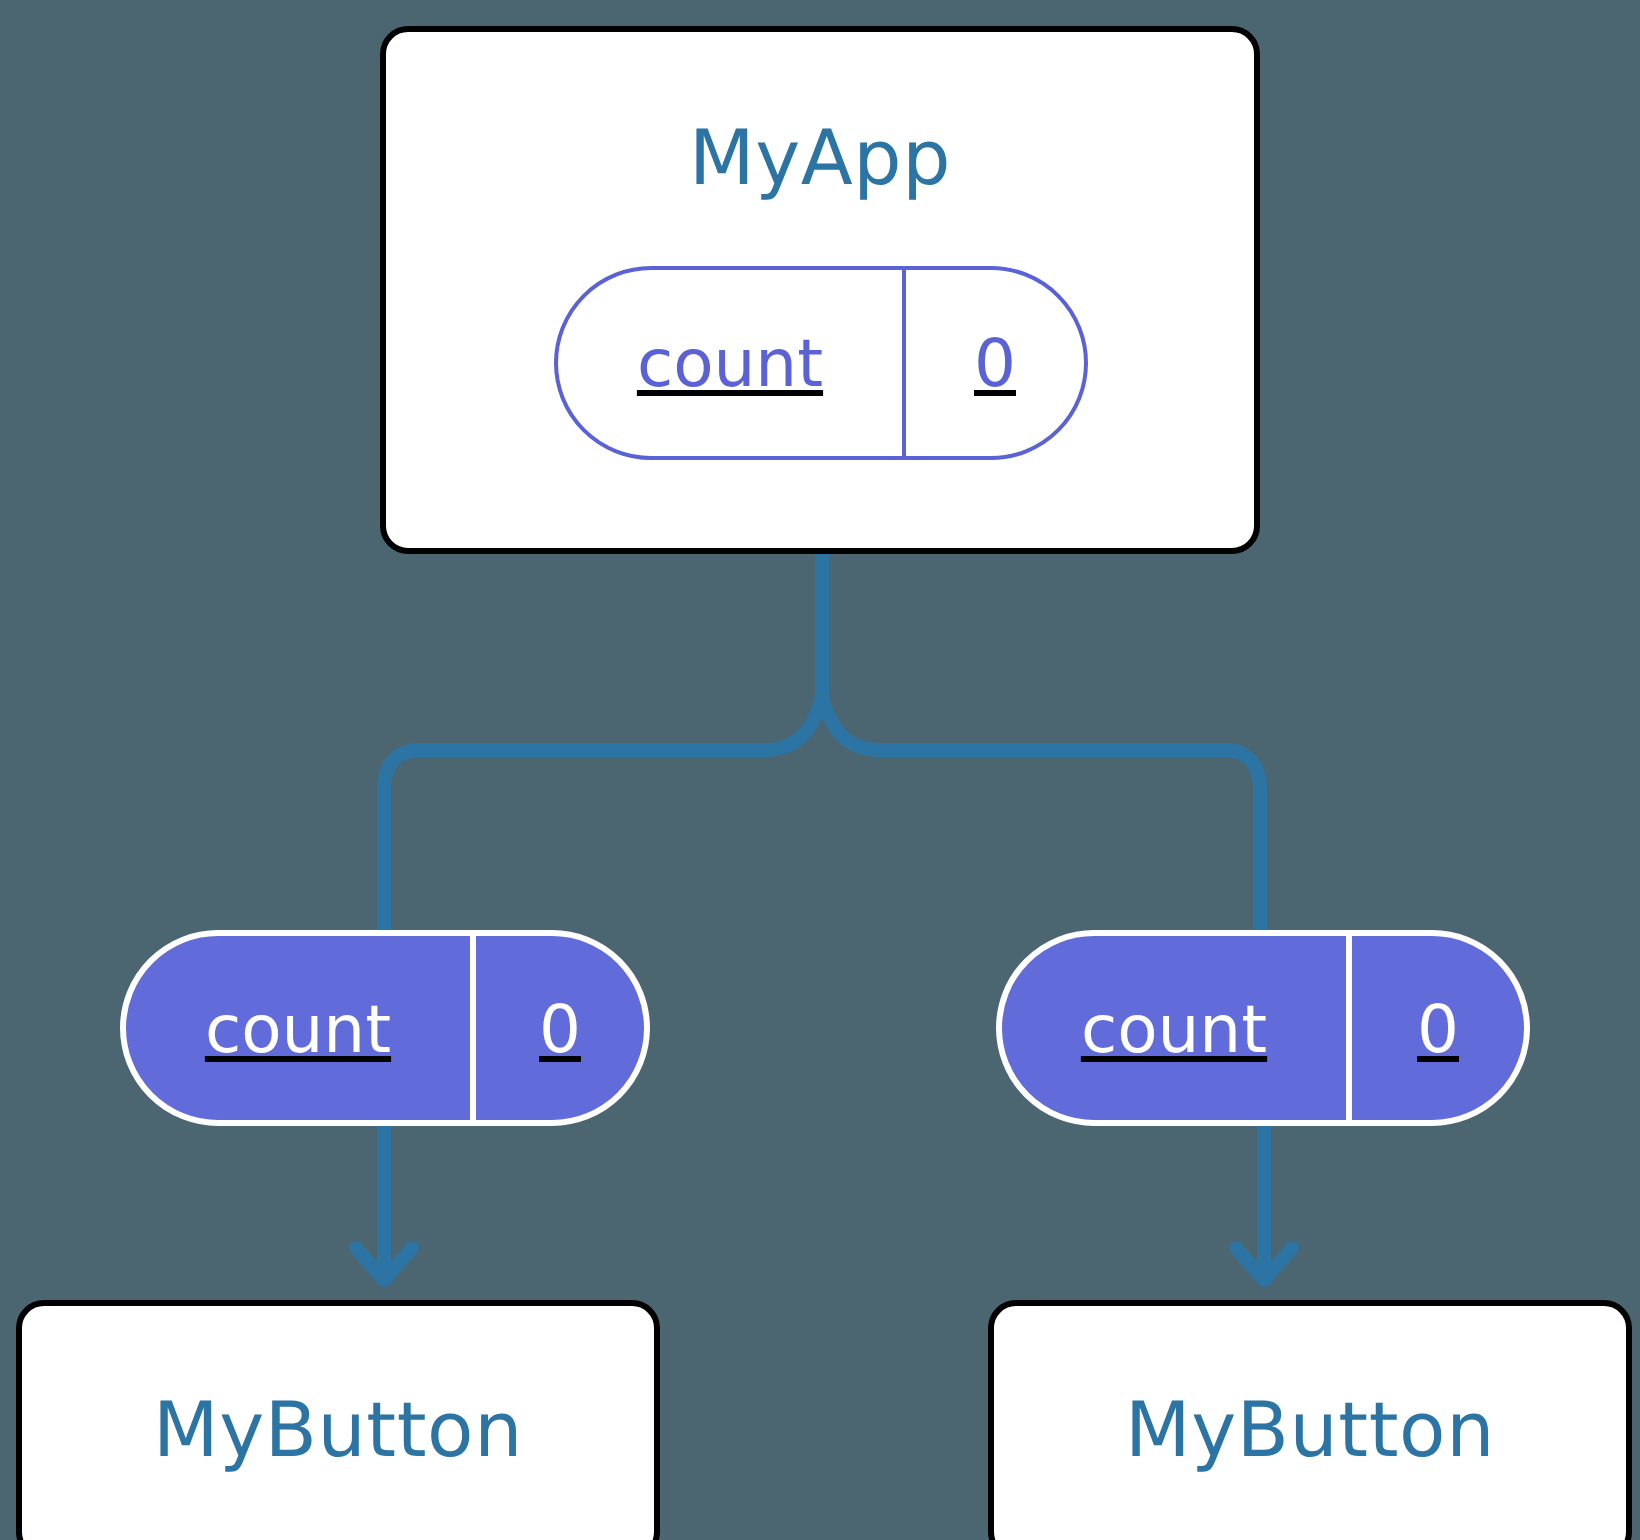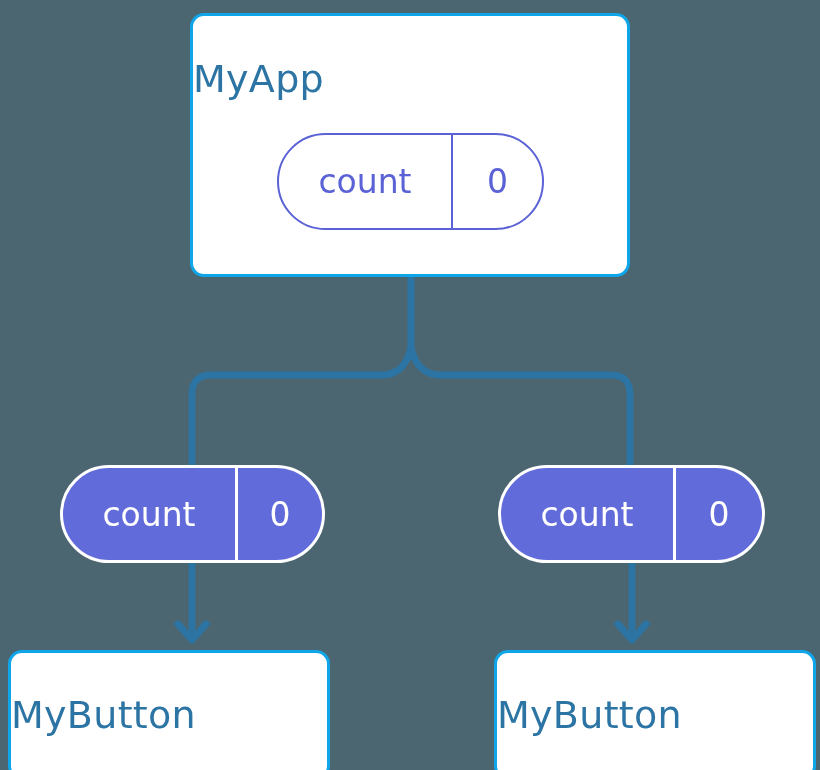--- a/index.html
+++ b/index.html
@@ -24,26 +24,26 @@
     top: 0;
     width: 820px;
     height: 770px;
     pointer-events: none;
   }
 
   
   .card {
     position: absolute;
     background: #ffffff;
-    border: 3px solid #0ea5e9;
+    border: 3px solid #000000;
     border-radius: 14px;
     box-sizing: border-box;
     display: flex;
     flex-direction: column;
-    align-items: flex-start;
+    align-items: center;
   }
   .card-title {
     color: #2b74a4;
     font-size: 38px;
     letter-spacing: 0.3px;
     line-height: 1;
     white-space: nowrap;
   }
 
   #app-card {
@@ -66,20 +66,21 @@
   #button-card-right { left: 494px; top: 650px; }
 
   
   .pill {
     position: absolute;
     display: flex;
     align-items: stretch;
     box-sizing: border-box;
     border-radius: 999px;
     overflow: hidden;
+    text-decoration: underline;
   }
   .pill .pill-key,
   .pill .pill-val {
     display: flex;
     align-items: center;
     justify-content: center;
     font-size: 33px;
     line-height: 1;
     box-sizing: border-box;
     white-space: nowrap;

